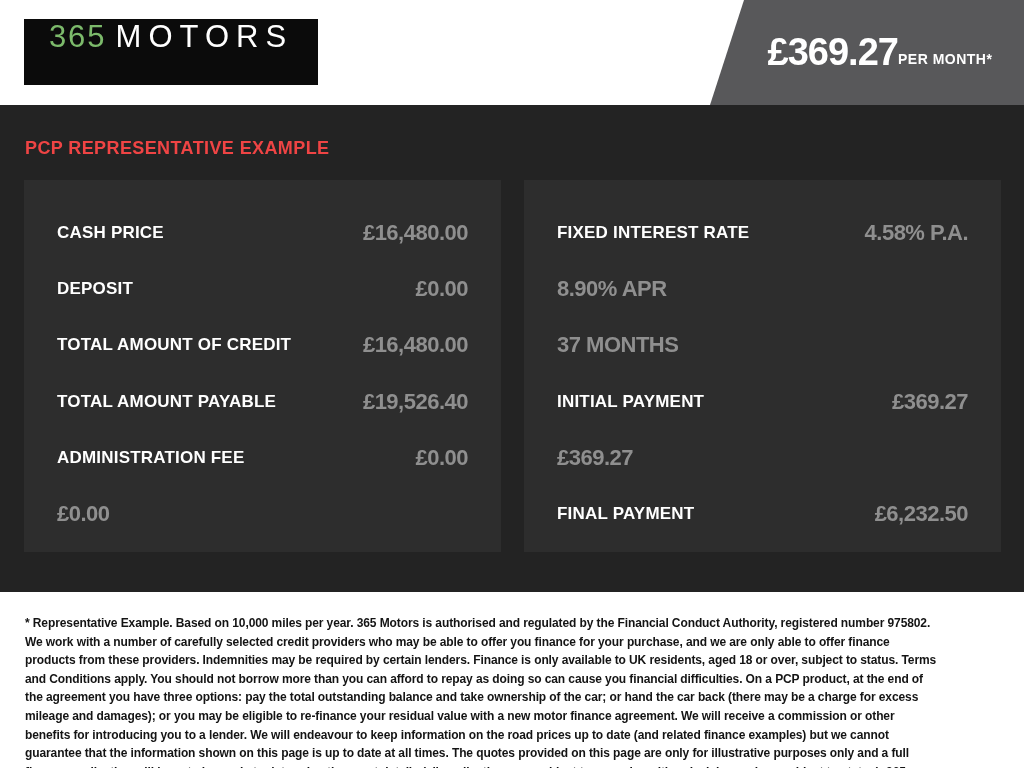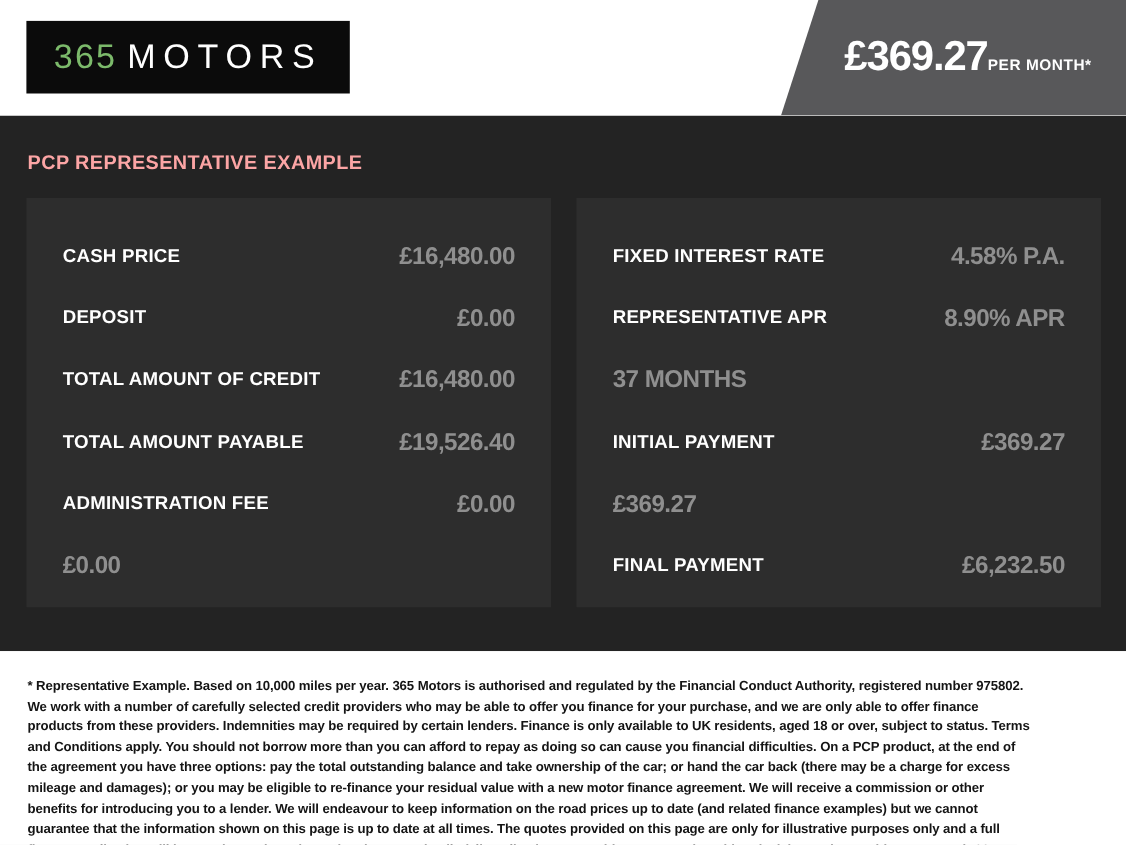--- a/index.html
+++ b/index.html
@@ -10,35 +10,35 @@
     --value-gray:#8f8f8f;
     --logo-black:#0b0b0b;
   }
   *{margin:0;padding:0;box-sizing:border-box;}
   html,body{width:1024px;height:768px;overflow:hidden;background:#ffffff;
     font-family:"Liberation Sans",sans-serif;}
 
   
   .header{position:relative;width:1024px;height:105px;background:#ffffff;}
   .logo-box{position:absolute;left:24px;top:19px;width:294px;height:66px;
-    background:var(--logo-black);display:flex;align-items:center;justify-content:center;}
+    background:var(--logo-black);display:flex;justify-content:center;}
   .logo-text{font-size:31px;font-weight:400;letter-spacing:2px;white-space:nowrap;}
   .brand-prefix{color:var(--brand-green);}
   .brand-name{color:#ffffff;letter-spacing:7px;margin-left:9px;}
   .price-banner{position:absolute;right:0;top:0;width:314px;height:105px;
     background:var(--banner-gray);
     clip-path:polygon(34px 0,100% 0,100% 100%,0 100%);
     display:flex;align-items:center;justify-content:center;padding-left:26px;}
   .price-amount{color:#ffffff;font-size:38px;font-weight:bold;letter-spacing:-1px;}
   .price-period{color:#ffffff;font-size:14px;font-weight:bold;letter-spacing:.5px;
     margin-top:12px;}
 
   
   .main{width:1024px;height:487px;background:var(--page-dark);}
-  .page-title{color:#fca5a5;font-size:18px;font-weight:bold;letter-spacing:.4px;
+  .page-title{color:#ef4444;font-size:18px;font-weight:bold;letter-spacing:.4px;
     padding:33px 0 0 25px;}
   .panels{display:flex;gap:23px;margin:21px 23px 0 24px;}
   .panel{flex:1;height:372px;background:var(--panel-dark);
     padding:25px 33px 10px 33px;display:flex;flex-direction:column;}
   .finance-row{flex:1;display:flex;justify-content:space-between;align-items:center;}
   .row-label{color:#ffffff;font-size:17px;font-weight:bold;letter-spacing:.2px;white-space:nowrap;}
   .row-value{color:var(--value-gray);font-size:22px;font-weight:bold;letter-spacing:-.5px;white-space:nowrap;}
 
   
   .footer{width:1024px;height:176px;background:#ffffff;padding:22px 0 0 25px;}
@@ -89,21 +89,20 @@
         <span class="row-value">£0.00</span>
       </div>
     </div>
 
     <div class="panel">
       <div class="finance-row">
         <span class="row-label">FIXED INTEREST RATE</span>
         <span class="row-value">4.58% P.A.</span>
       </div>
       <div class="finance-row">
-        <span class="row-label">REPRESENTATIVE APR</span>
         <span class="row-value">8.90% APR</span>
       </div>
       <div class="finance-row">
         <span class="row-value">37 MONTHS</span>
       </div>
       <div class="finance-row">
         <span class="row-label">INITIAL PAYMENT</span>
         <span class="row-value">£369.27</span>
       </div>
       <div class="finance-row">

